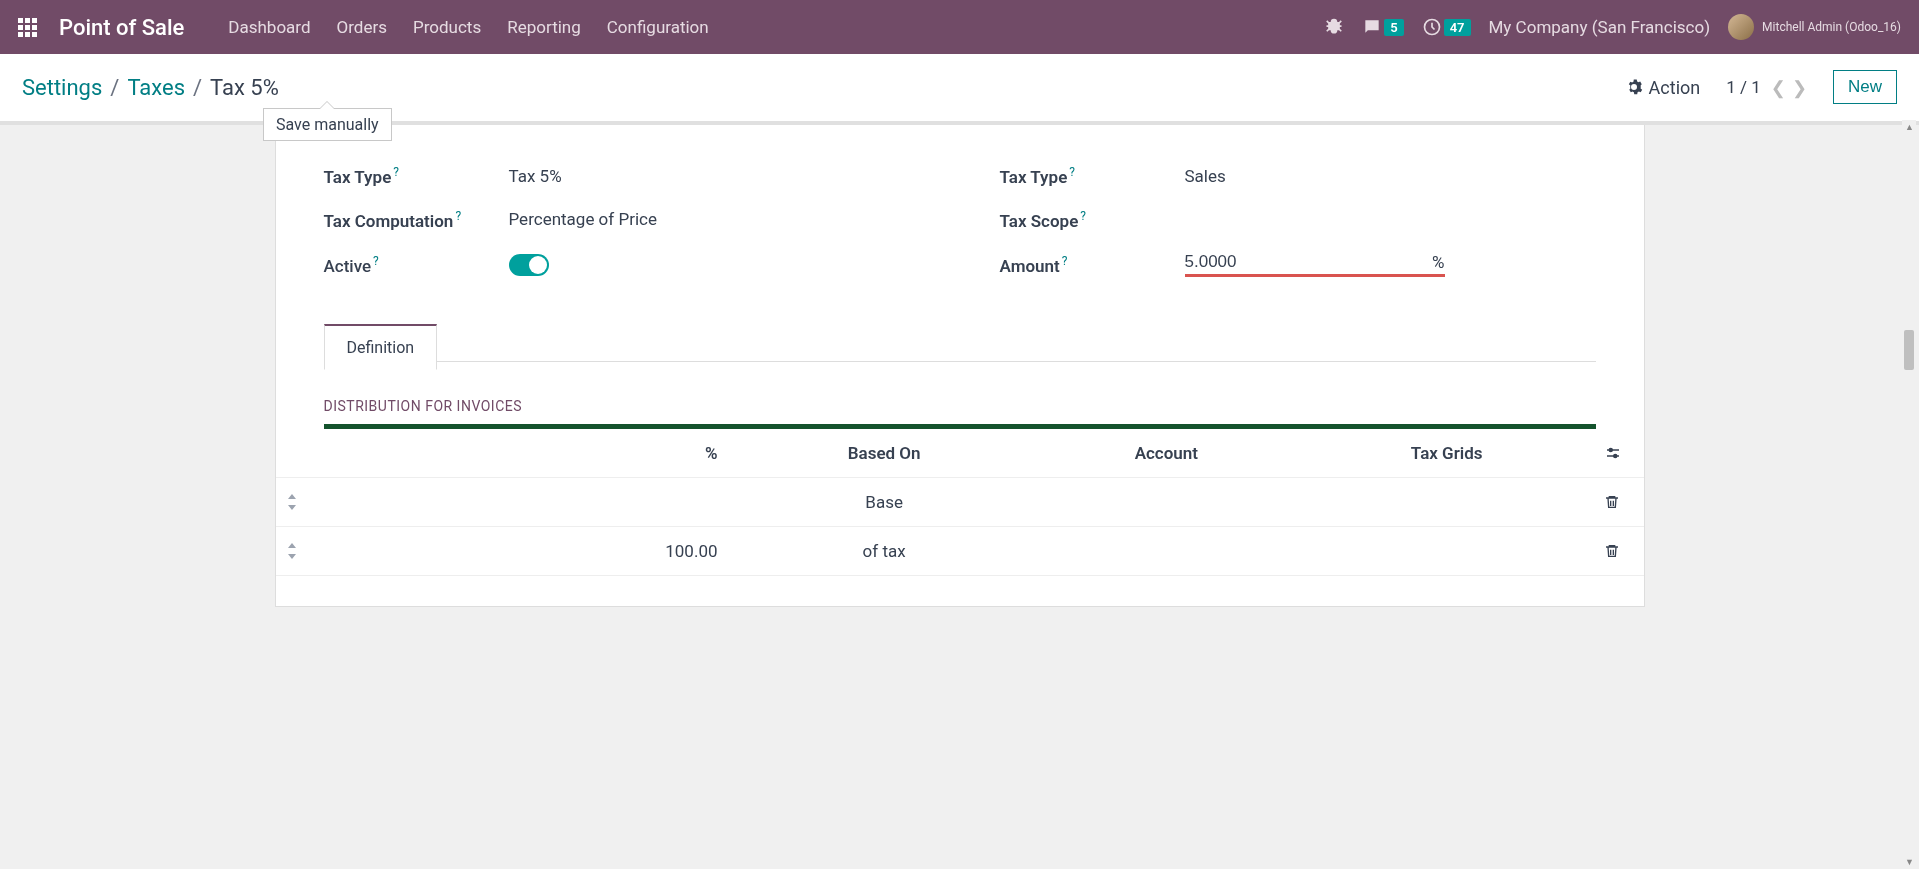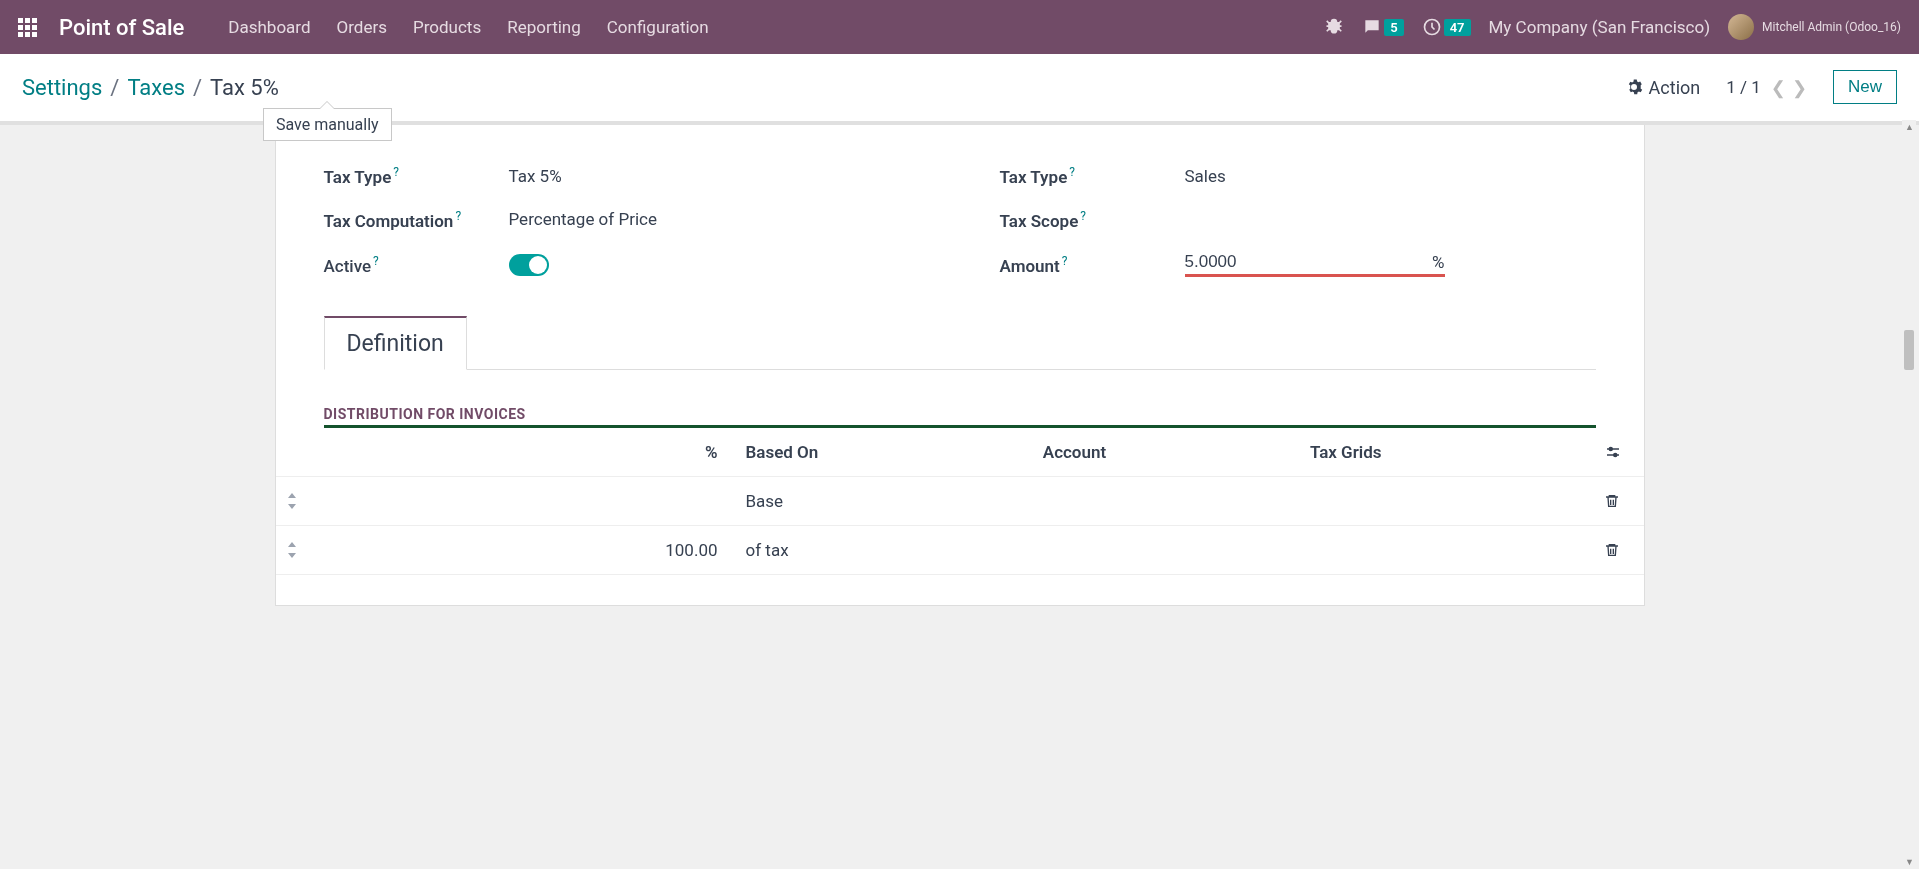--- a/index.html
+++ b/index.html
@@ -145,50 +145,50 @@
 }
 
 
 .tabs {
   display: flex;
   margin-top: 38px;
   border-bottom: 1px solid #ddd;
 }
 .tab {
   padding: 12px 22px;
-  font-size: 23px;
+  font-size: 16px;
   color: #6b7280;
   cursor: pointer;
   border: 1px solid transparent;
   position: relative;
-  top: 1px;
+  top: 9px;
   background: #fff;
 }
 .tab.active {
   color: #374151;
   border: 1px solid #ddd;
   border-bottom-color: #fff;
   border-top: 2px solid #714b67;
 }
 
 
 .section-title {
   margin-top: 36px;
   font-size: 14px;
-  font-weight: 700;
+  font-weight: 400;
   color: #714b67;
   letter-spacing: 0.5px;
-  border-bottom: 3px solid #14532d;
-  padding-bottom: 3px;
+  border-bottom: 5px solid #14532d;
+  padding-bottom: 10px;
 }
 .dist-table { width: calc(100% + 96px); margin-left: -48px; margin-right: -48px; margin-top: 0; border-collapse: collapse; }
 .dist-table th, .dist-table td {
   padding: 14px 10px;
   font-size: 17px;
-  text-align: left;
+  text-align: center;
   border-bottom: 1px solid #eee;
 }
 .dist-table th { font-weight: 600; color: #374151; }
 .dist-table th.pct, .dist-table td.pct { text-align: right; width: 410px; padding-right: 18px; }
 .dist-table .handle-col { width: 50px; text-align: center; color: #9ca3af; }
 .dist-table .trash-col { width: 50px; text-align: center; color: #374151; }
 .dist-table .settings-hdr { width: 50px; text-align: center; }
 .add-line { color: #017e84; cursor: pointer; padding: 14px 10px 14px 56px; font-size: 17px; }
 
 

